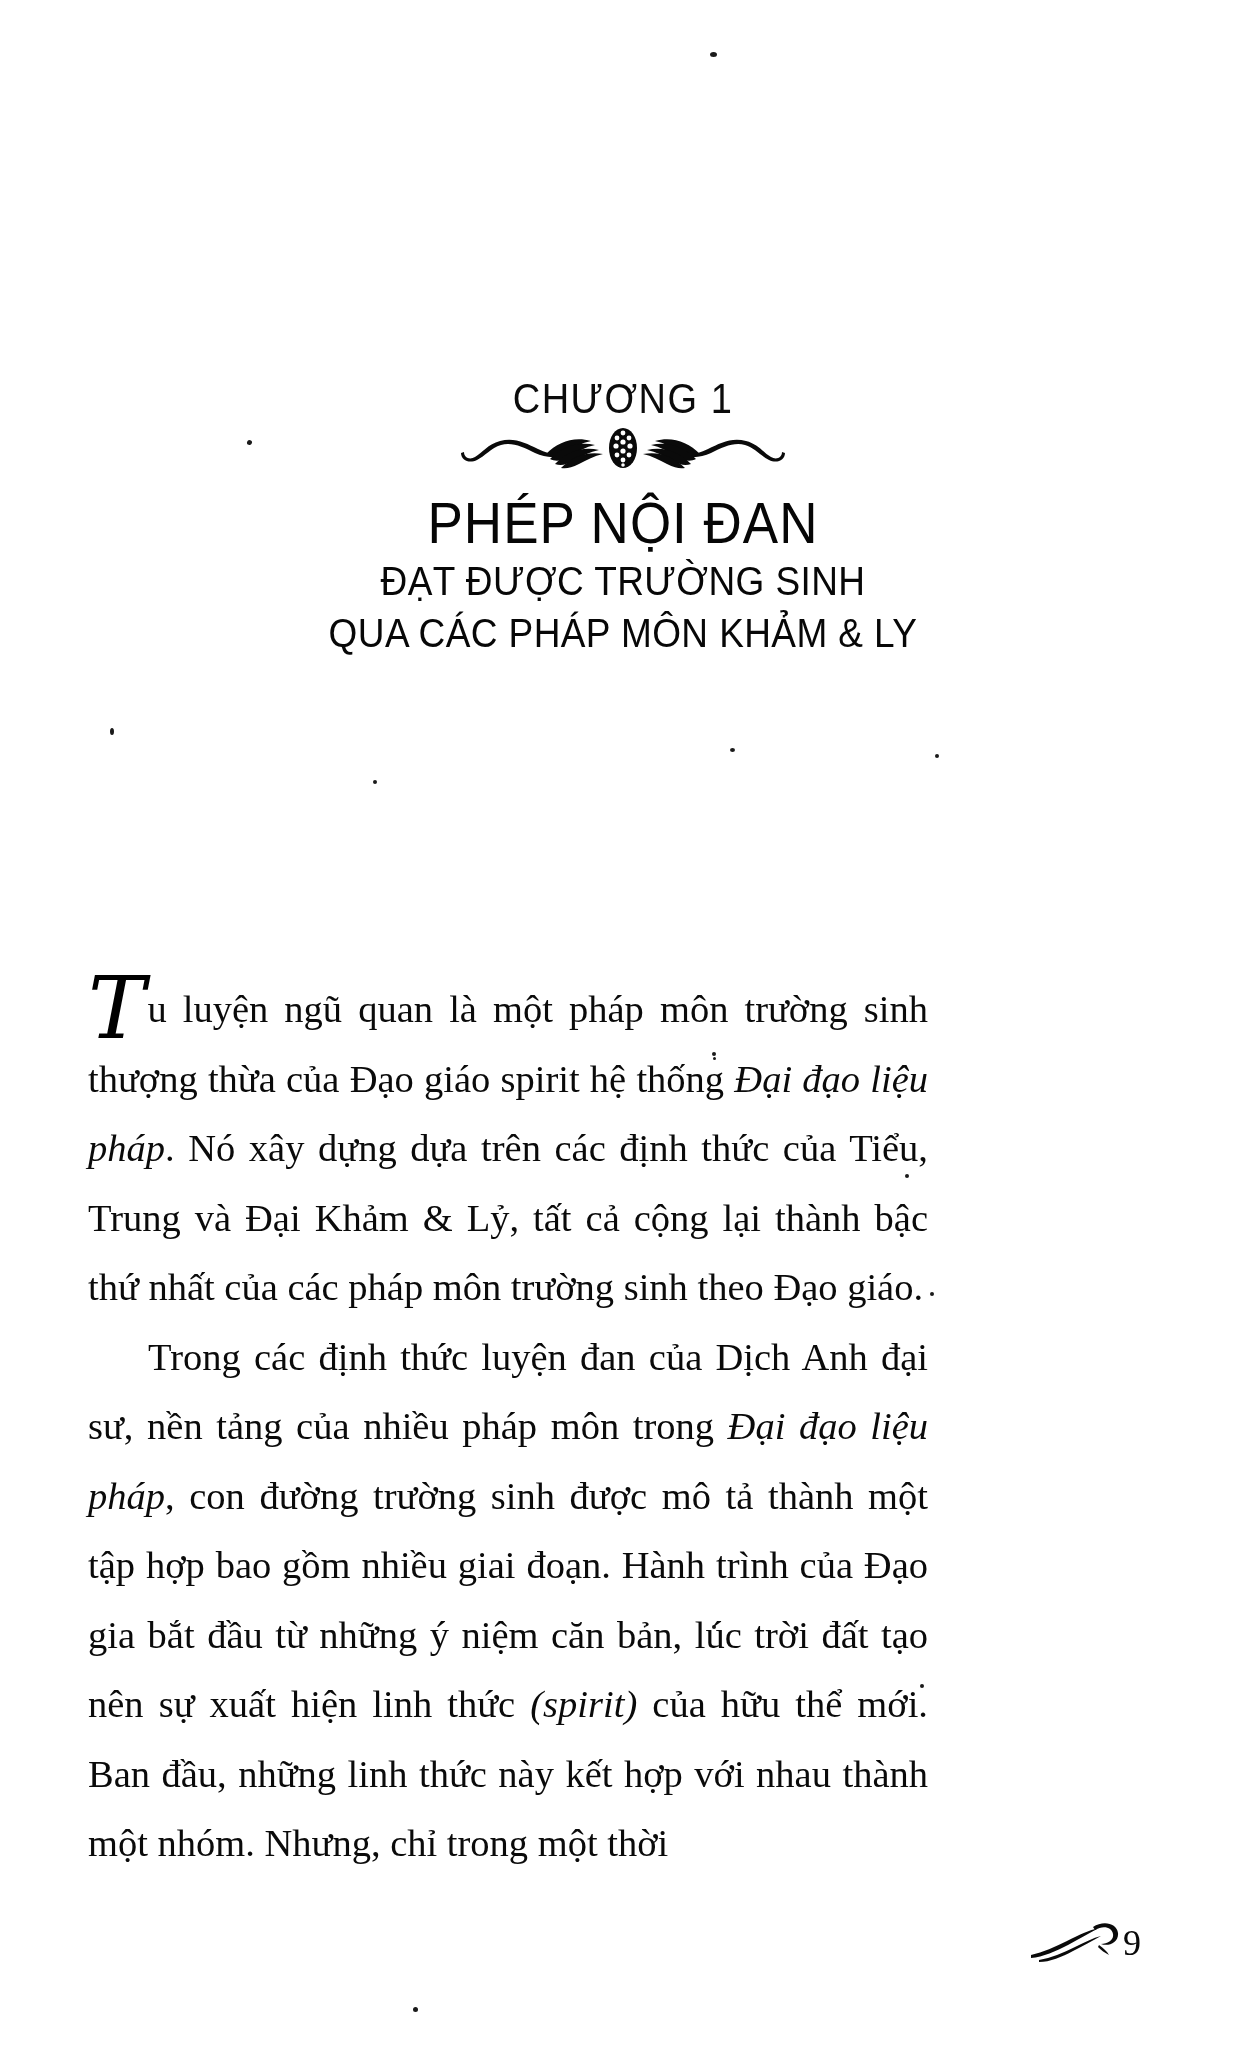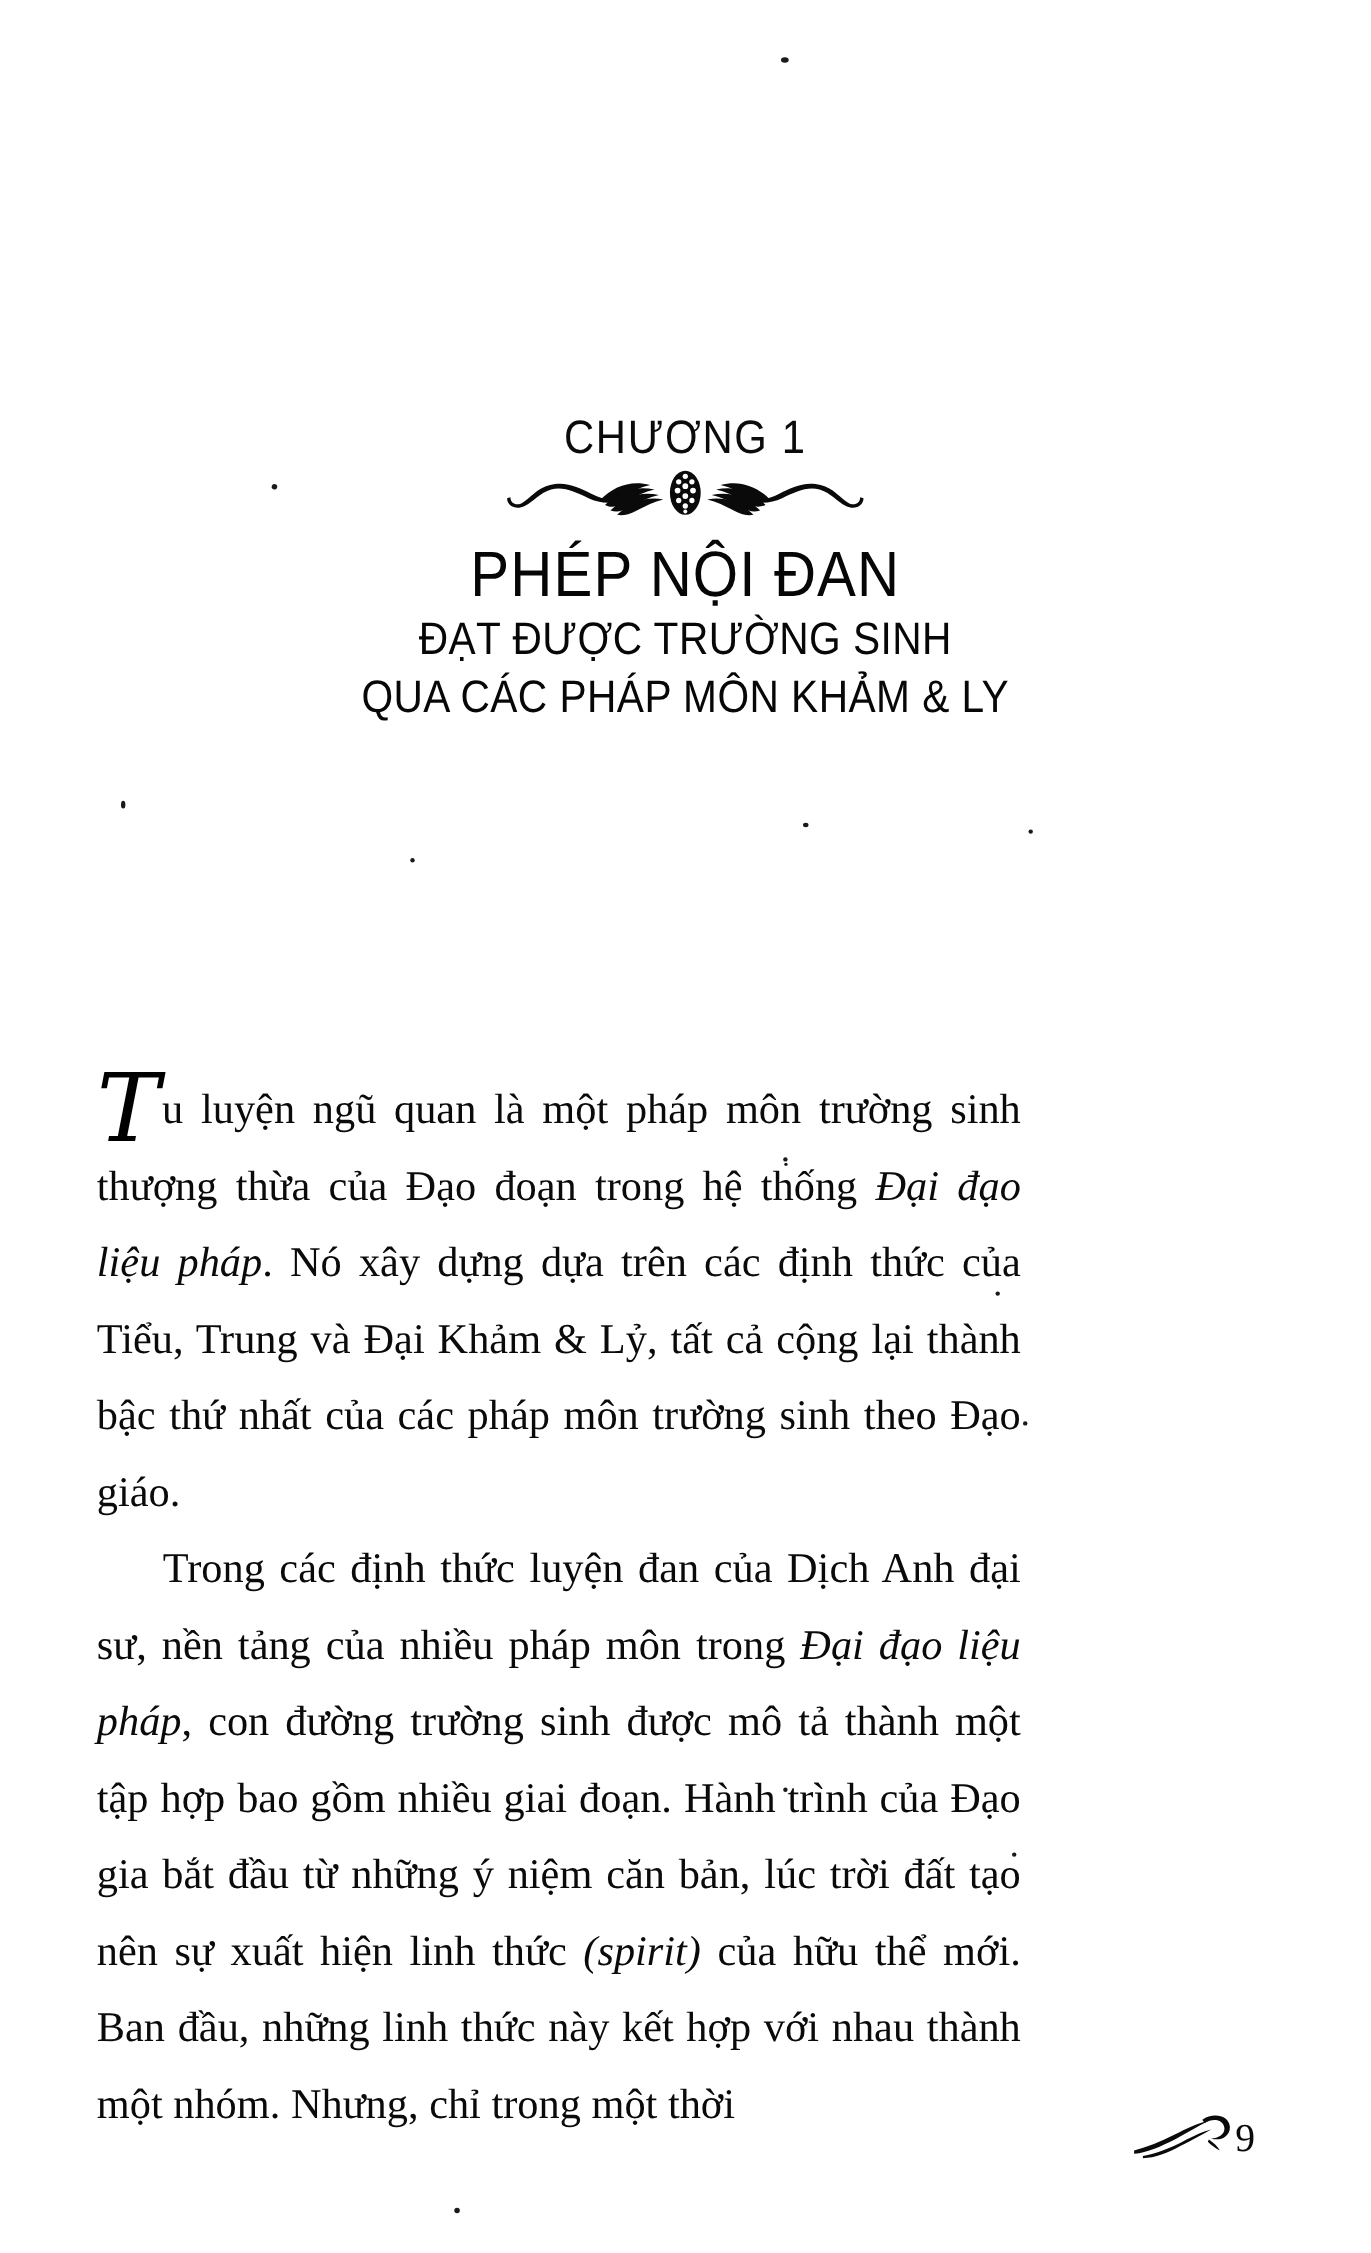--- a/index.html
+++ b/index.html
@@ -204,21 +204,21 @@
   </div>
 
   <div class="title-main">PHÉP NỘI ĐAN</div>
 
   <div class="title-sub">
     <div>ĐẠT ĐƯỢC TRƯỜNG SINH</div>
     <div>QUA CÁC PHÁP MÔN KHẢM &amp; LY</div>
   </div>
 
   <div class="body-text">
-    <p class="para-1"><span class="dropcap">T</span><span>u luyện ngũ quan là một pháp môn trường sinh thượng thừa của Đạo đoạn trong hệ thống </span><span class="it">Đại đạo liệu pháp</span><span>. Nó xây dựng dựa trên các định thức của Tiểu, Trung và Đại Khảm &amp; Lỷ, tất cả cộng lại thành bậc thứ nhất của các pháp môn trường sinh theo Đạo giáo.</span></p>
+    <p class="para-1"><span class="dropcap">T</span><span>u luyện ngũ quan là một pháp môn trường sinh thượng thừa của Đạo giáo spirit hệ thống </span><span class="it">Đại đạo liệu pháp</span><span>. Nó xây dựng dựa trên các định thức của Tiểu, Trung và Đại Khảm &amp; Lỷ, tất cả cộng lại thành bậc thứ nhất của các pháp môn trường sinh theo Đạo giáo.</span></p>
 
     <p class="para-2"><span>Trong các định thức luyện đan của Dịch Anh đại sư, nền tảng của nhiều pháp môn trong </span><span class="it">Đại đạo liệu pháp</span><span>, con đường trường sinh được mô tả thành một tập hợp bao gồm nhiều giai đoạn. Hành trình của Đạo gia bắt đầu từ những ý niệm căn bản, lúc trời đất tạo nên sự xuất hiện linh thức </span><span class="it">(spirit)</span><span> của hữu thể mới. Ban đầu, những linh thức này kết hợp với nhau thành một nhóm. Nhưng, chỉ trong một thời</span></p>
   </div>
 
   <div class="footer">
     <span>
       <svg class="footer-orn" viewBox="0 0 92 44" aria-hidden="true">
         <g fill="#0a0a0a">
 
           <path d="M2 34 C14 31 26 26 38 20 C50 14 60 9 70 7 C60 12 50 18 39 24 C27 30 14 36 2 37 Z"></path>

